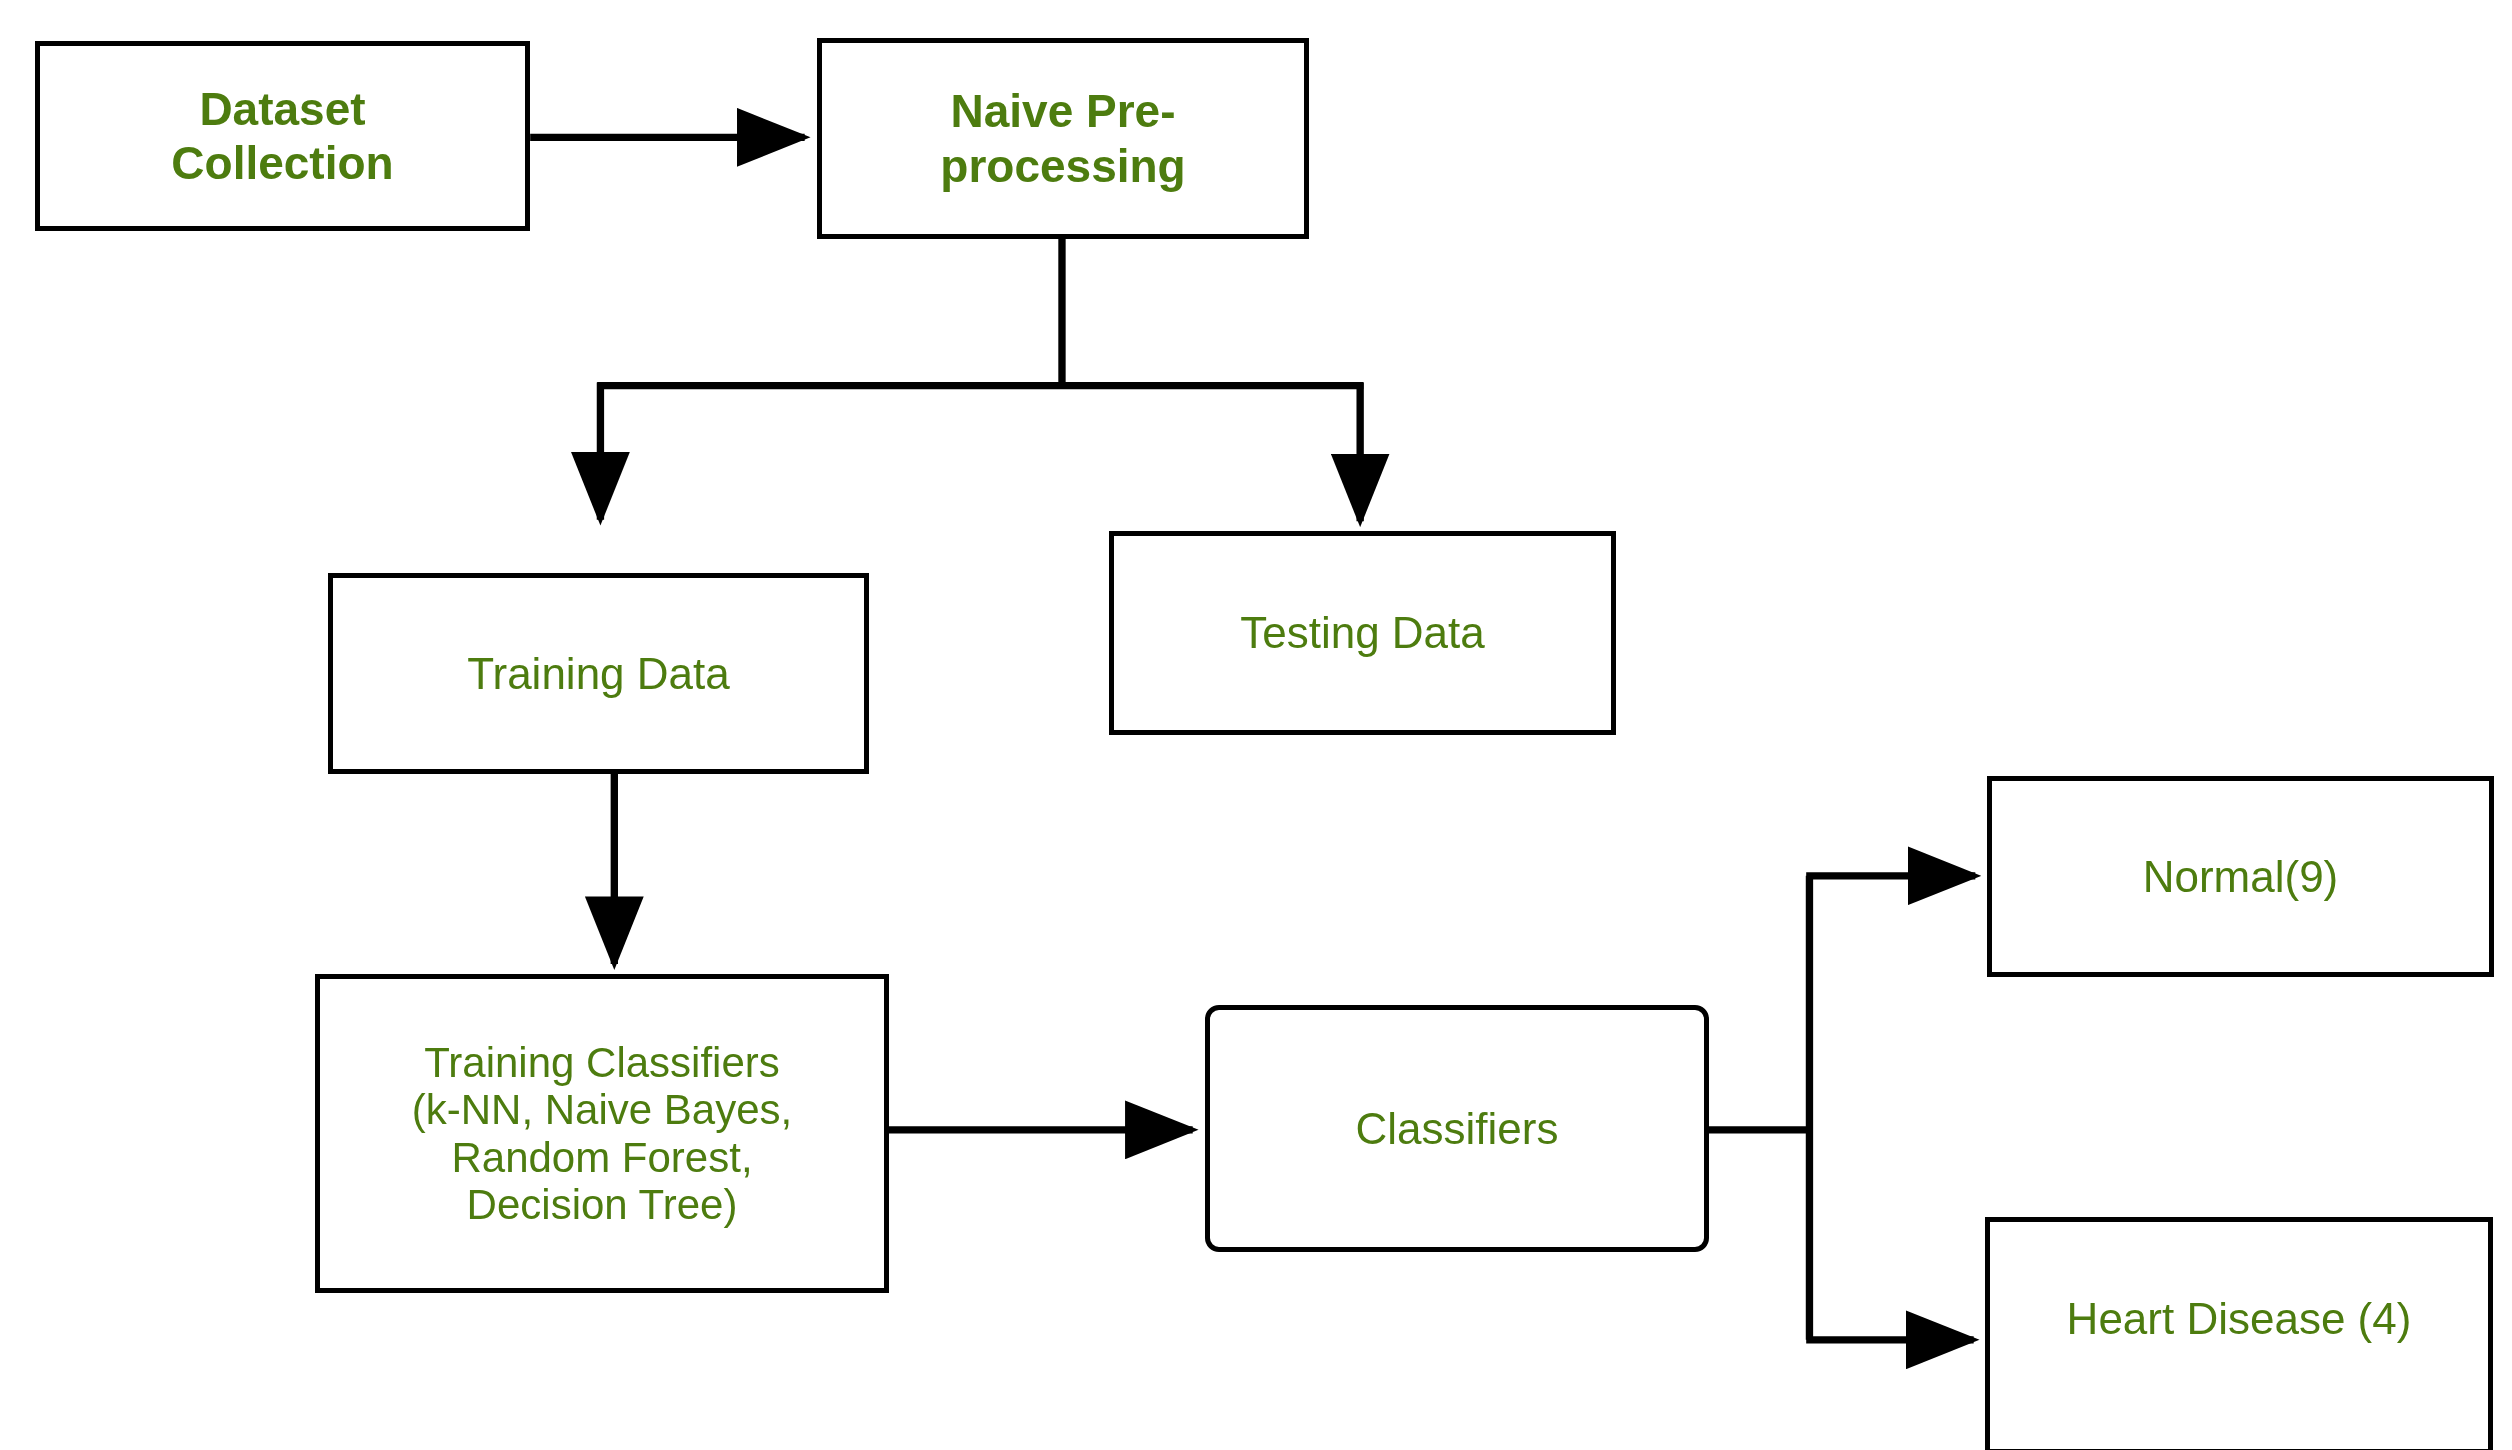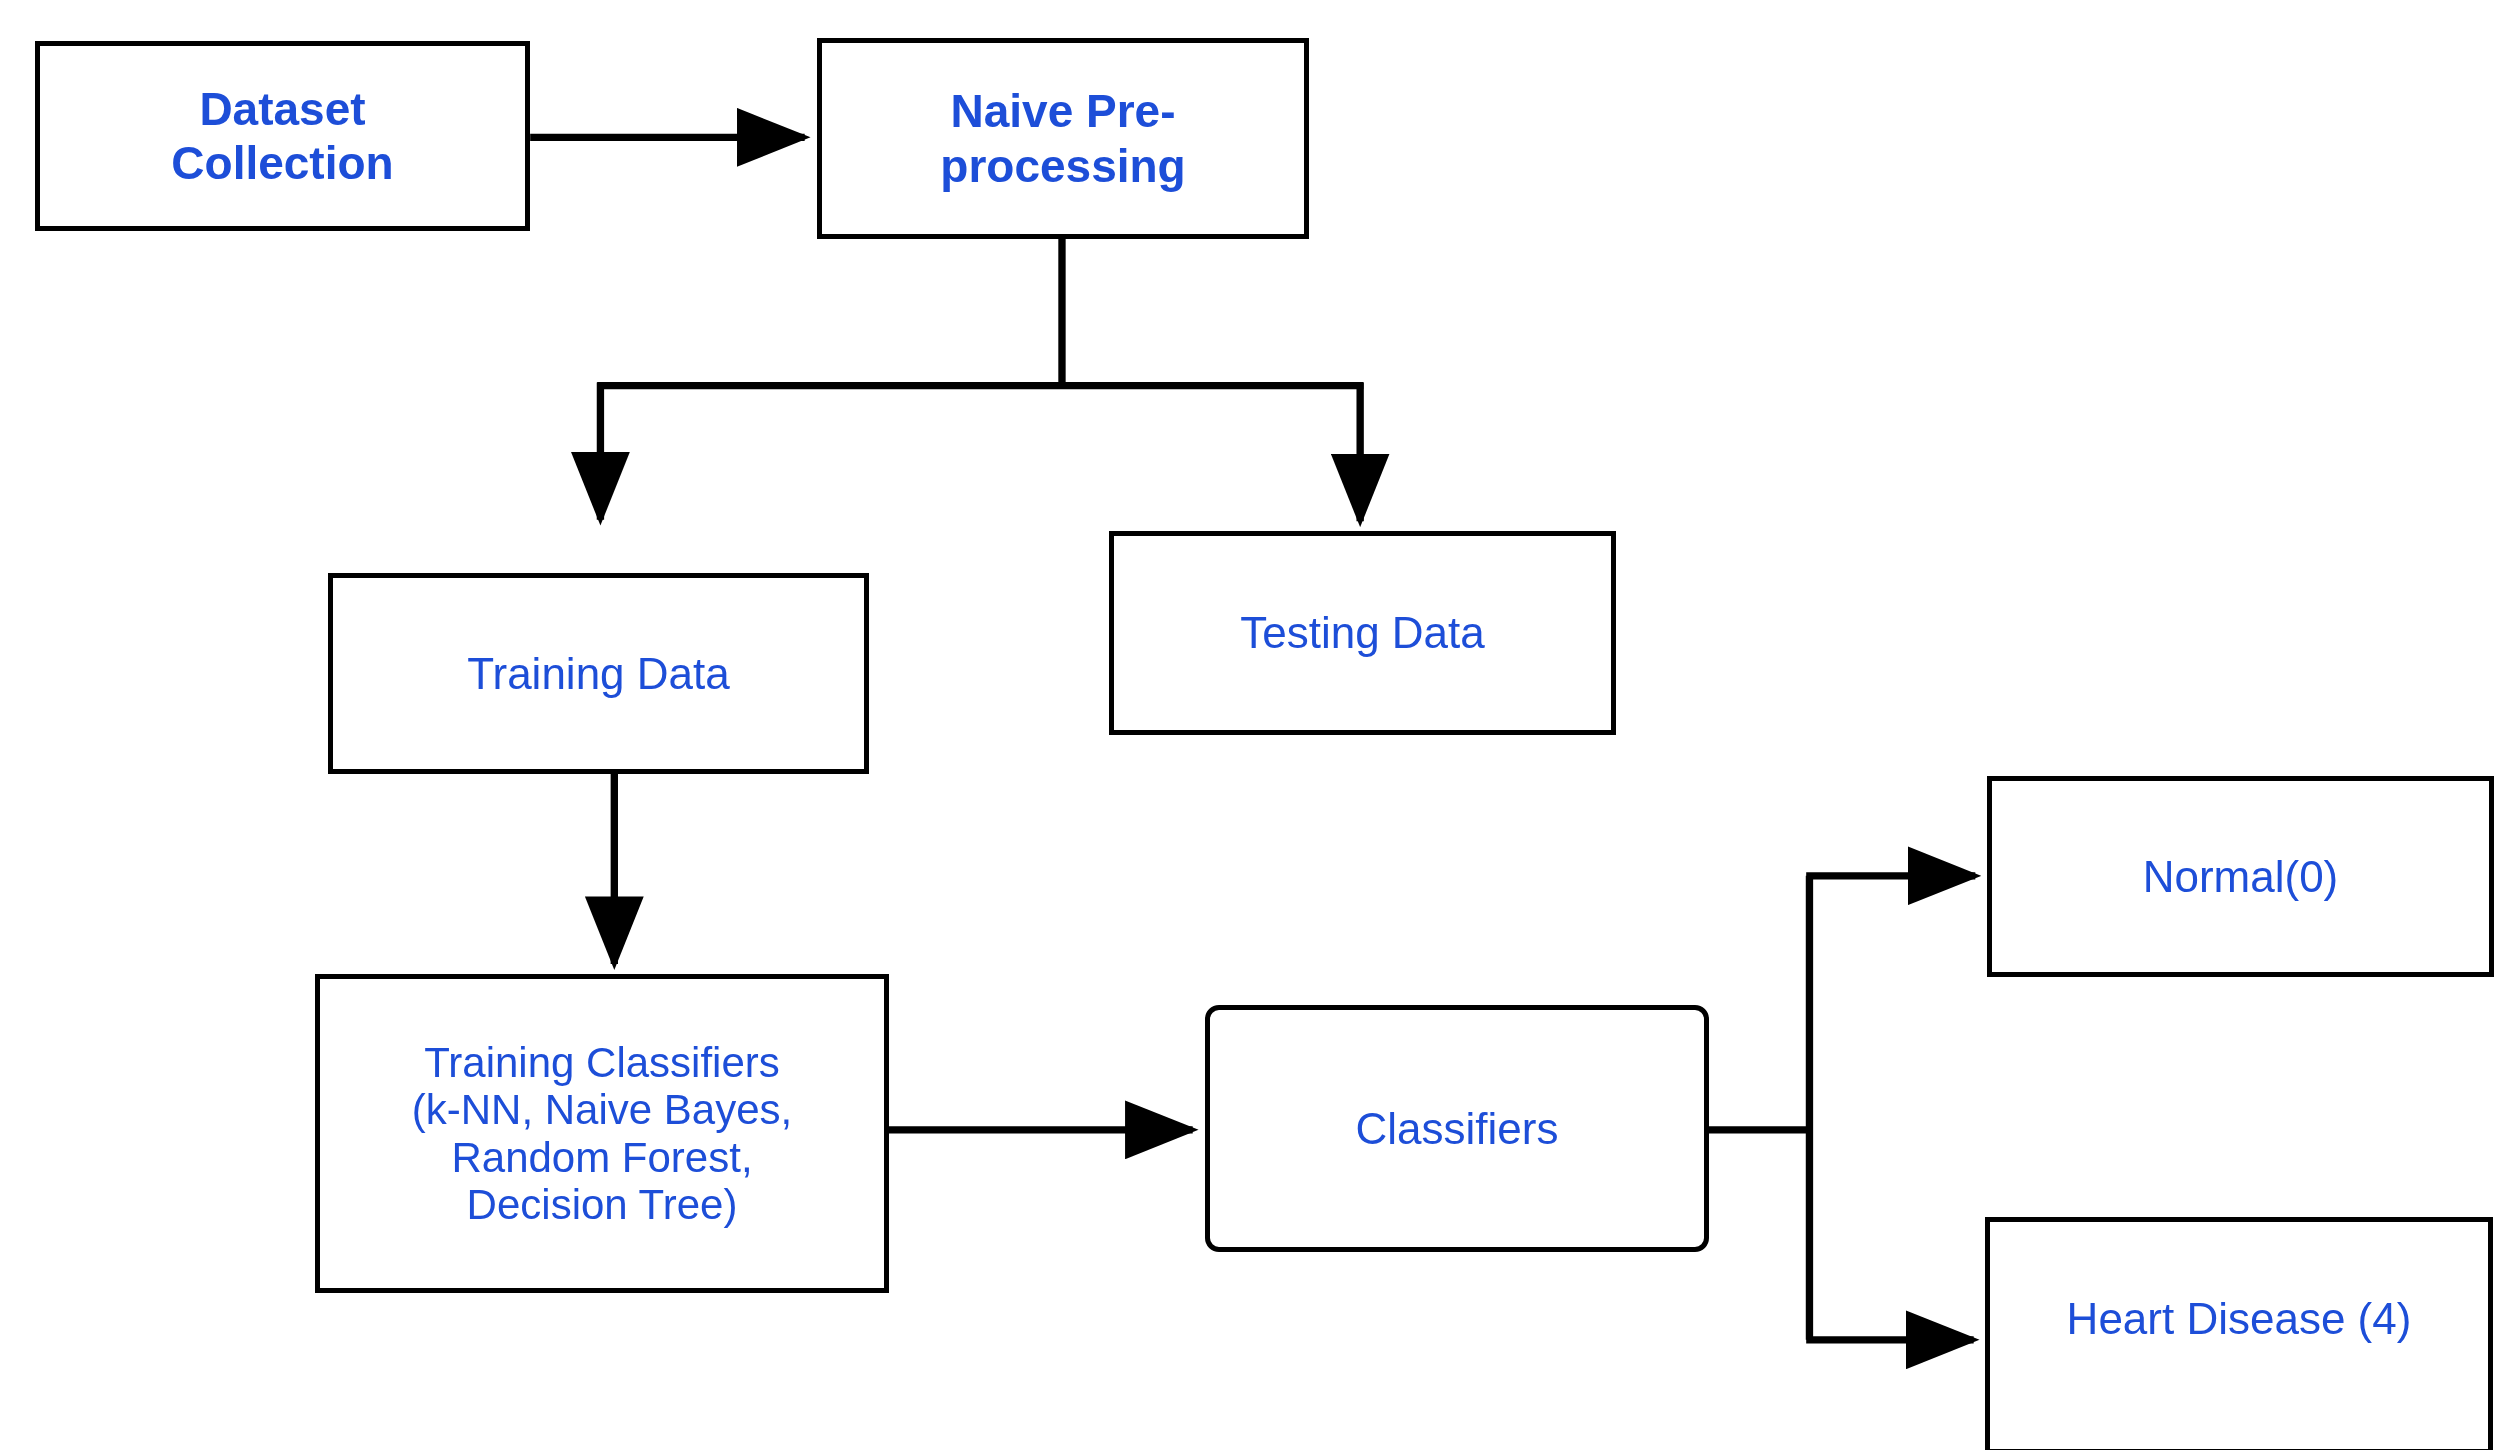--- a/index.html
+++ b/index.html
@@ -27,21 +27,21 @@
   }
   .node {
     position: absolute;
     box-sizing: border-box;
     background: #ffffff;
     border: 5.7px solid #000000;
     display: flex;
     align-items: center;
     justify-content: center;
     text-align: center;
-    color: #1d4ed8;
+    color: #4d7c0f;
     z-index: 2;
   }
   .node .label {
     display: block;
     width: 100%;
     line-height: 1.18;
     white-space: pre-line;
     font-weight: 400;
   }
   #node-dataset-collection { left: 35px;   top: 41px;   width: 495px; height: 190px; }
@@ -136,21 +136,21 @@
 (k-NN, Naive Bayes,
 Random Forest,
 Decision Tree)</span>
   </div>
 
   <div class="node" id="node-classifiers">
     <span class="label">Classifiers</span>
   </div>
 
   <div class="node" id="node-normal">
-    <span class="label">Normal(0)</span>
+    <span class="label">Normal(9)</span>
   </div>
 
   <div class="node" id="node-heart-disease">
     <span class="label">Heart Disease (4)</span>
   </div>
 
 </div>
 
 
 </body></html>

